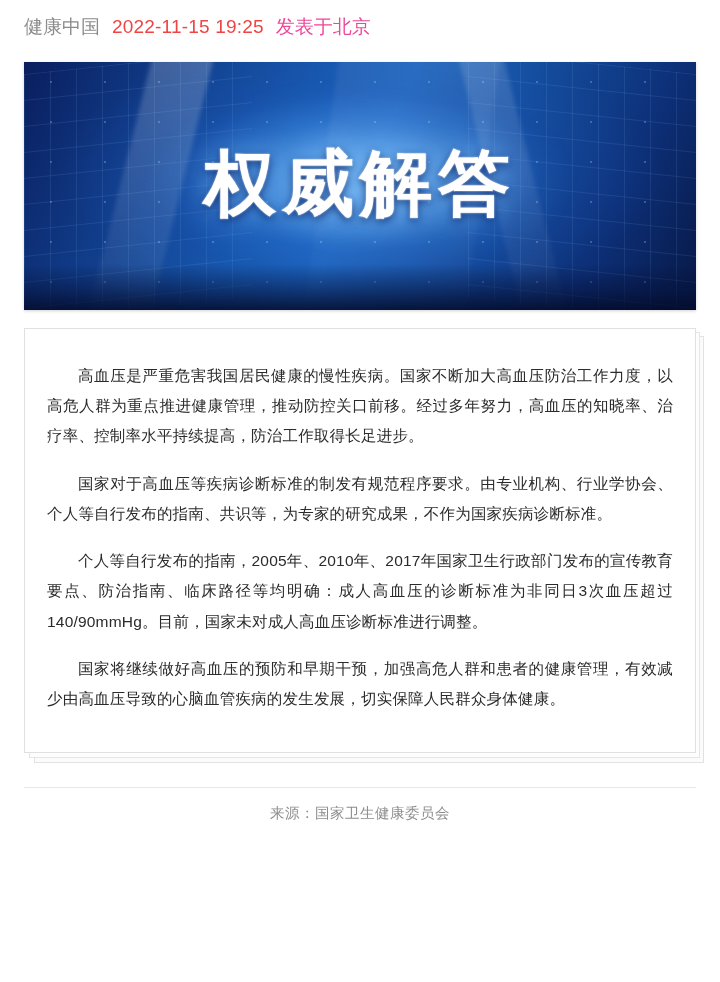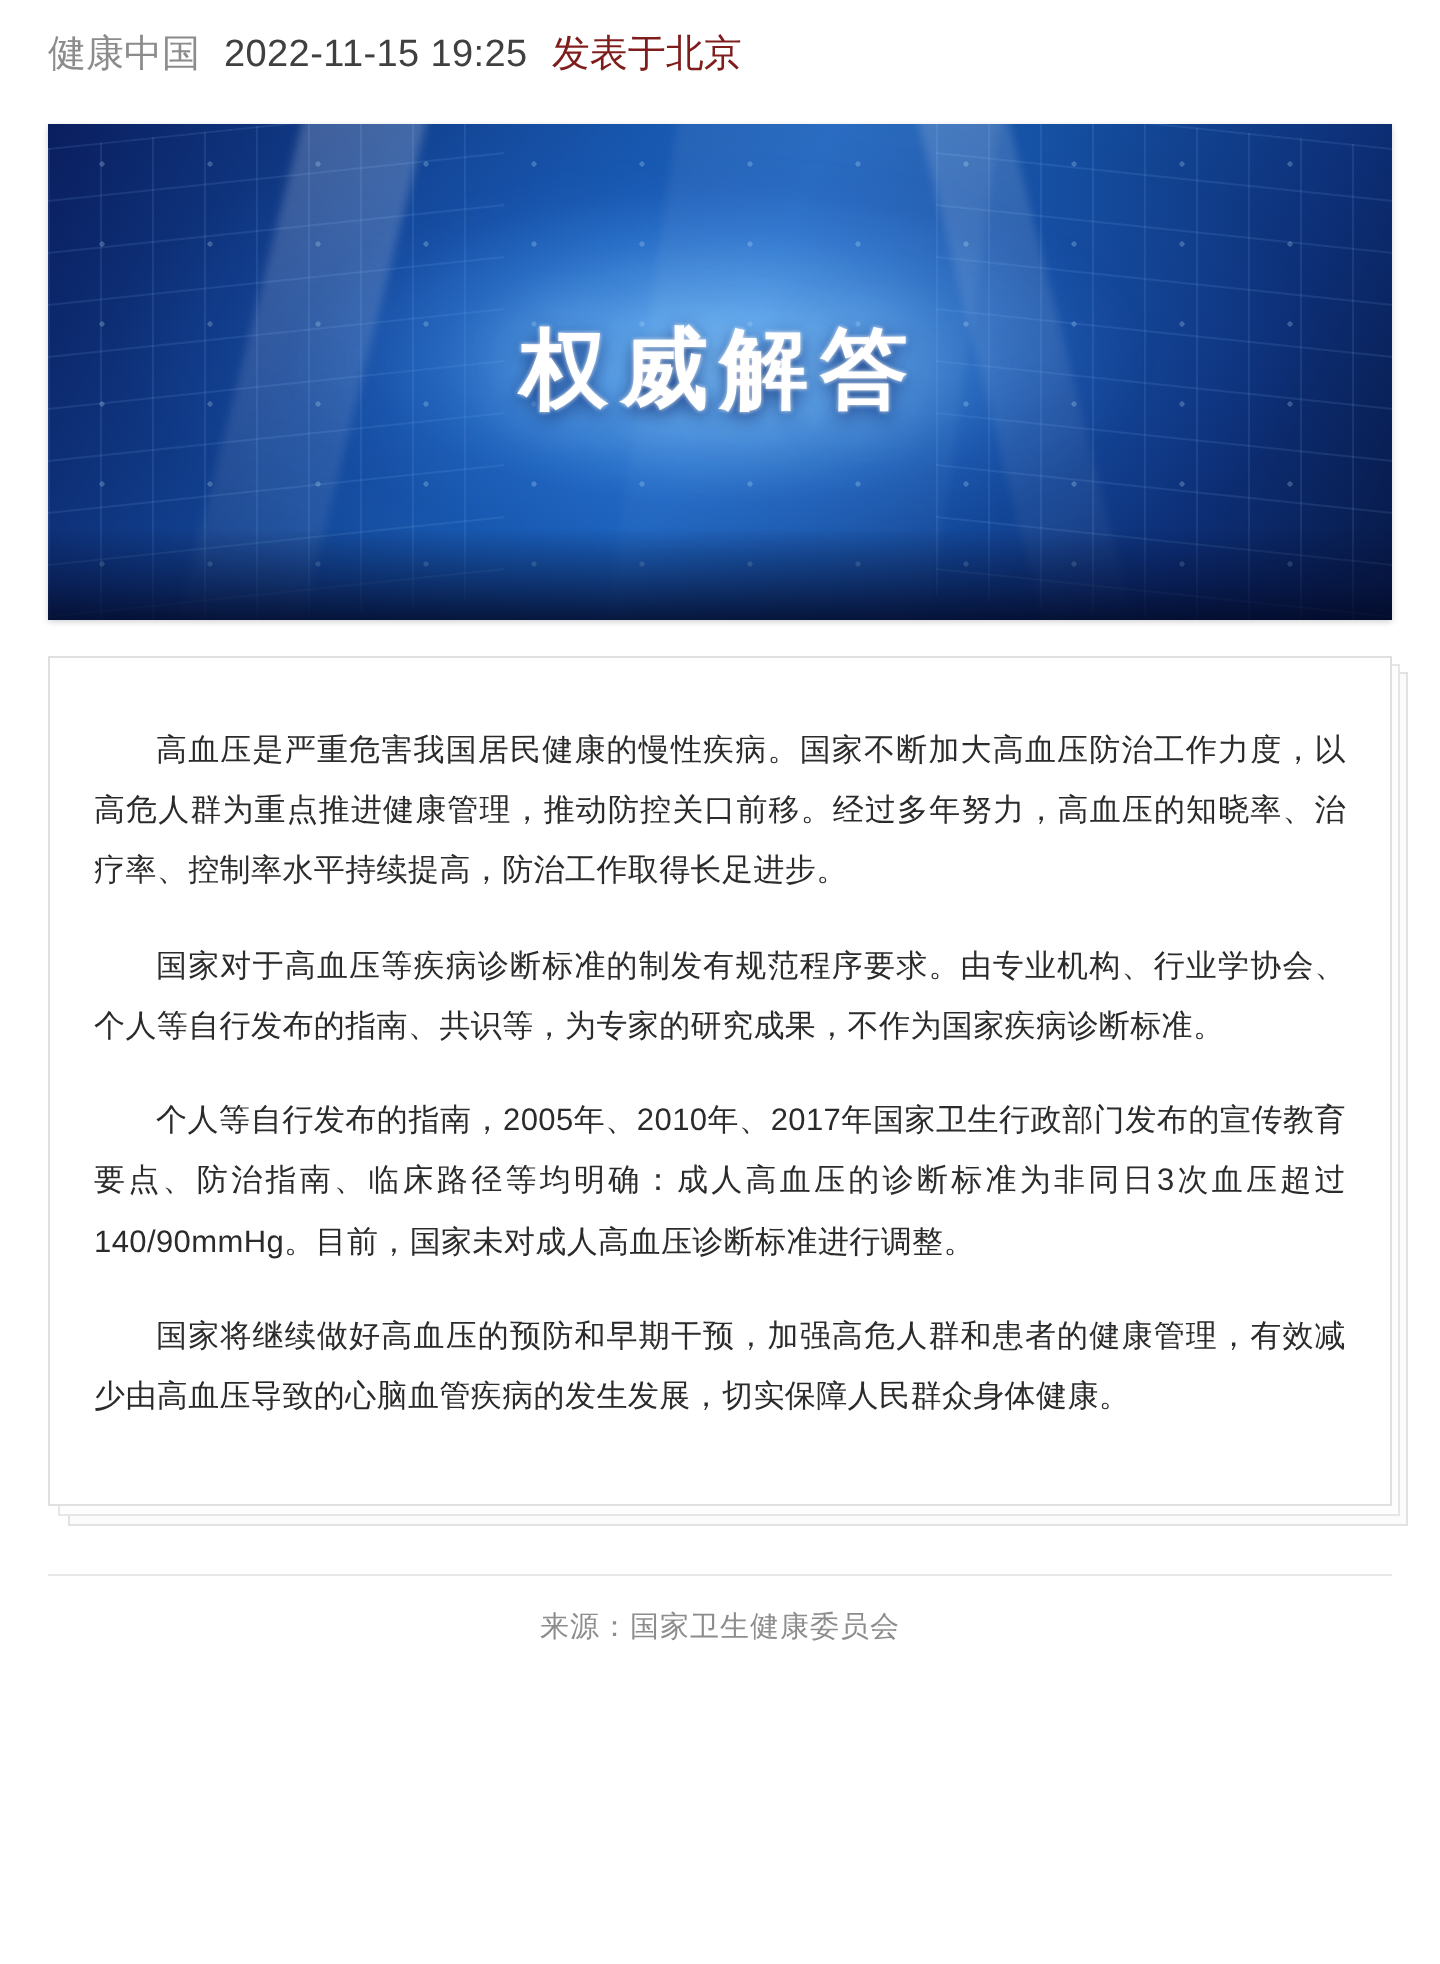--- a/index.html
+++ b/index.html
@@ -34,25 +34,25 @@
     display: flex;
     align-items: baseline;
     gap: 12px;
     font-size: 19px;
     color: #9a9a9a;
   }
   .meta-source {
     color: #8c8c8c;
   }
   .meta-date {
-    color: #404040;
+    color: #ef4444;
     letter-spacing: 0.2px;
   }
   .meta-location {
-    color: #7f1d1d;
+    color: #ec4899;
   }
 
   
   .banner-wrap {
     margin: 22px 24px 0 24px;
     height: 248px;
     position: relative;
   }
   .banner {
     position: relative;
@@ -109,21 +109,21 @@
     background: linear-gradient(180deg, rgba(5,16,55,0) 0%, rgba(5,16,55,0.55) 60%, rgba(3,10,40,0.85) 100%);
   }
   .banner-text {
     position: absolute;
     left: 0; right: 0;
     top: 50%;
     transform: translateY(-52%);
     text-align: center;
     font-family: "DejaVu Sans", "Liberation Sans", sans-serif;
     font-weight: bold;
-    font-size: 44px;
+    font-size: 72px;
     letter-spacing: 6px;
     color: #ffffff;
     text-shadow:
       0 0 2px rgba(255,255,255,0.9),
       0 3px 10px rgba(10,40,110,0.9),
       0 0 28px rgba(130,195,255,0.7);
   }
 
   
   .card-stack {

